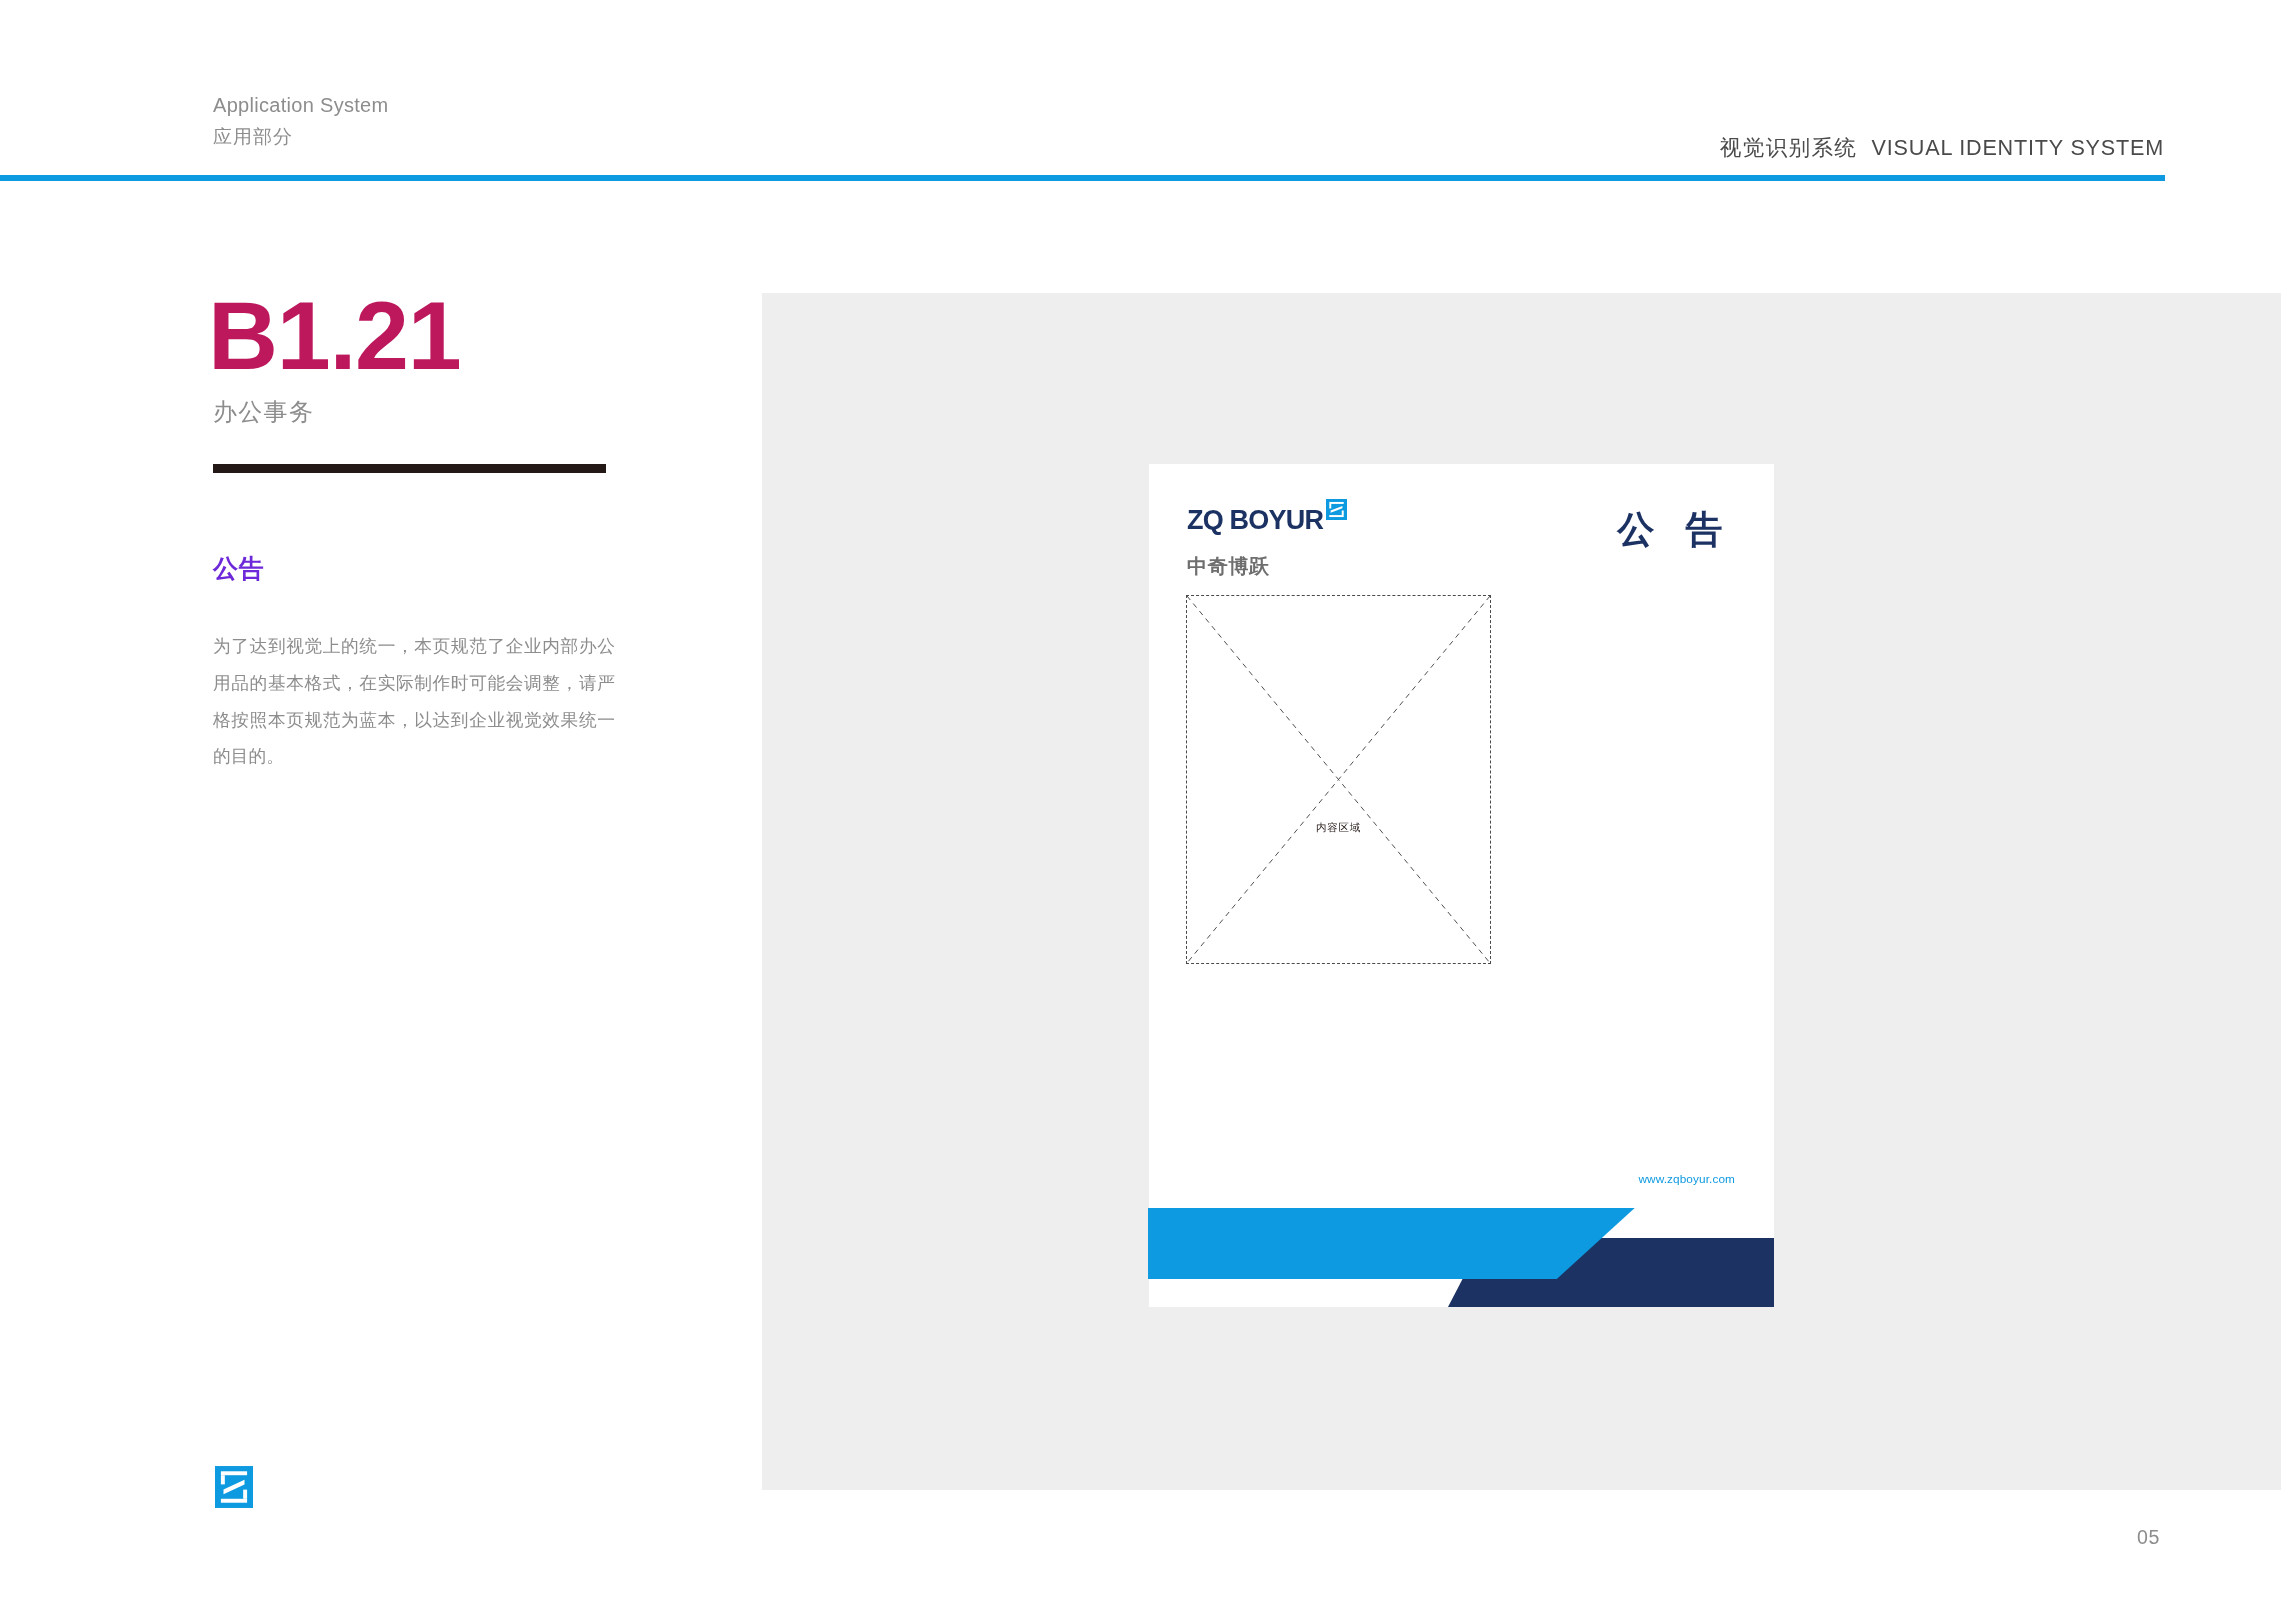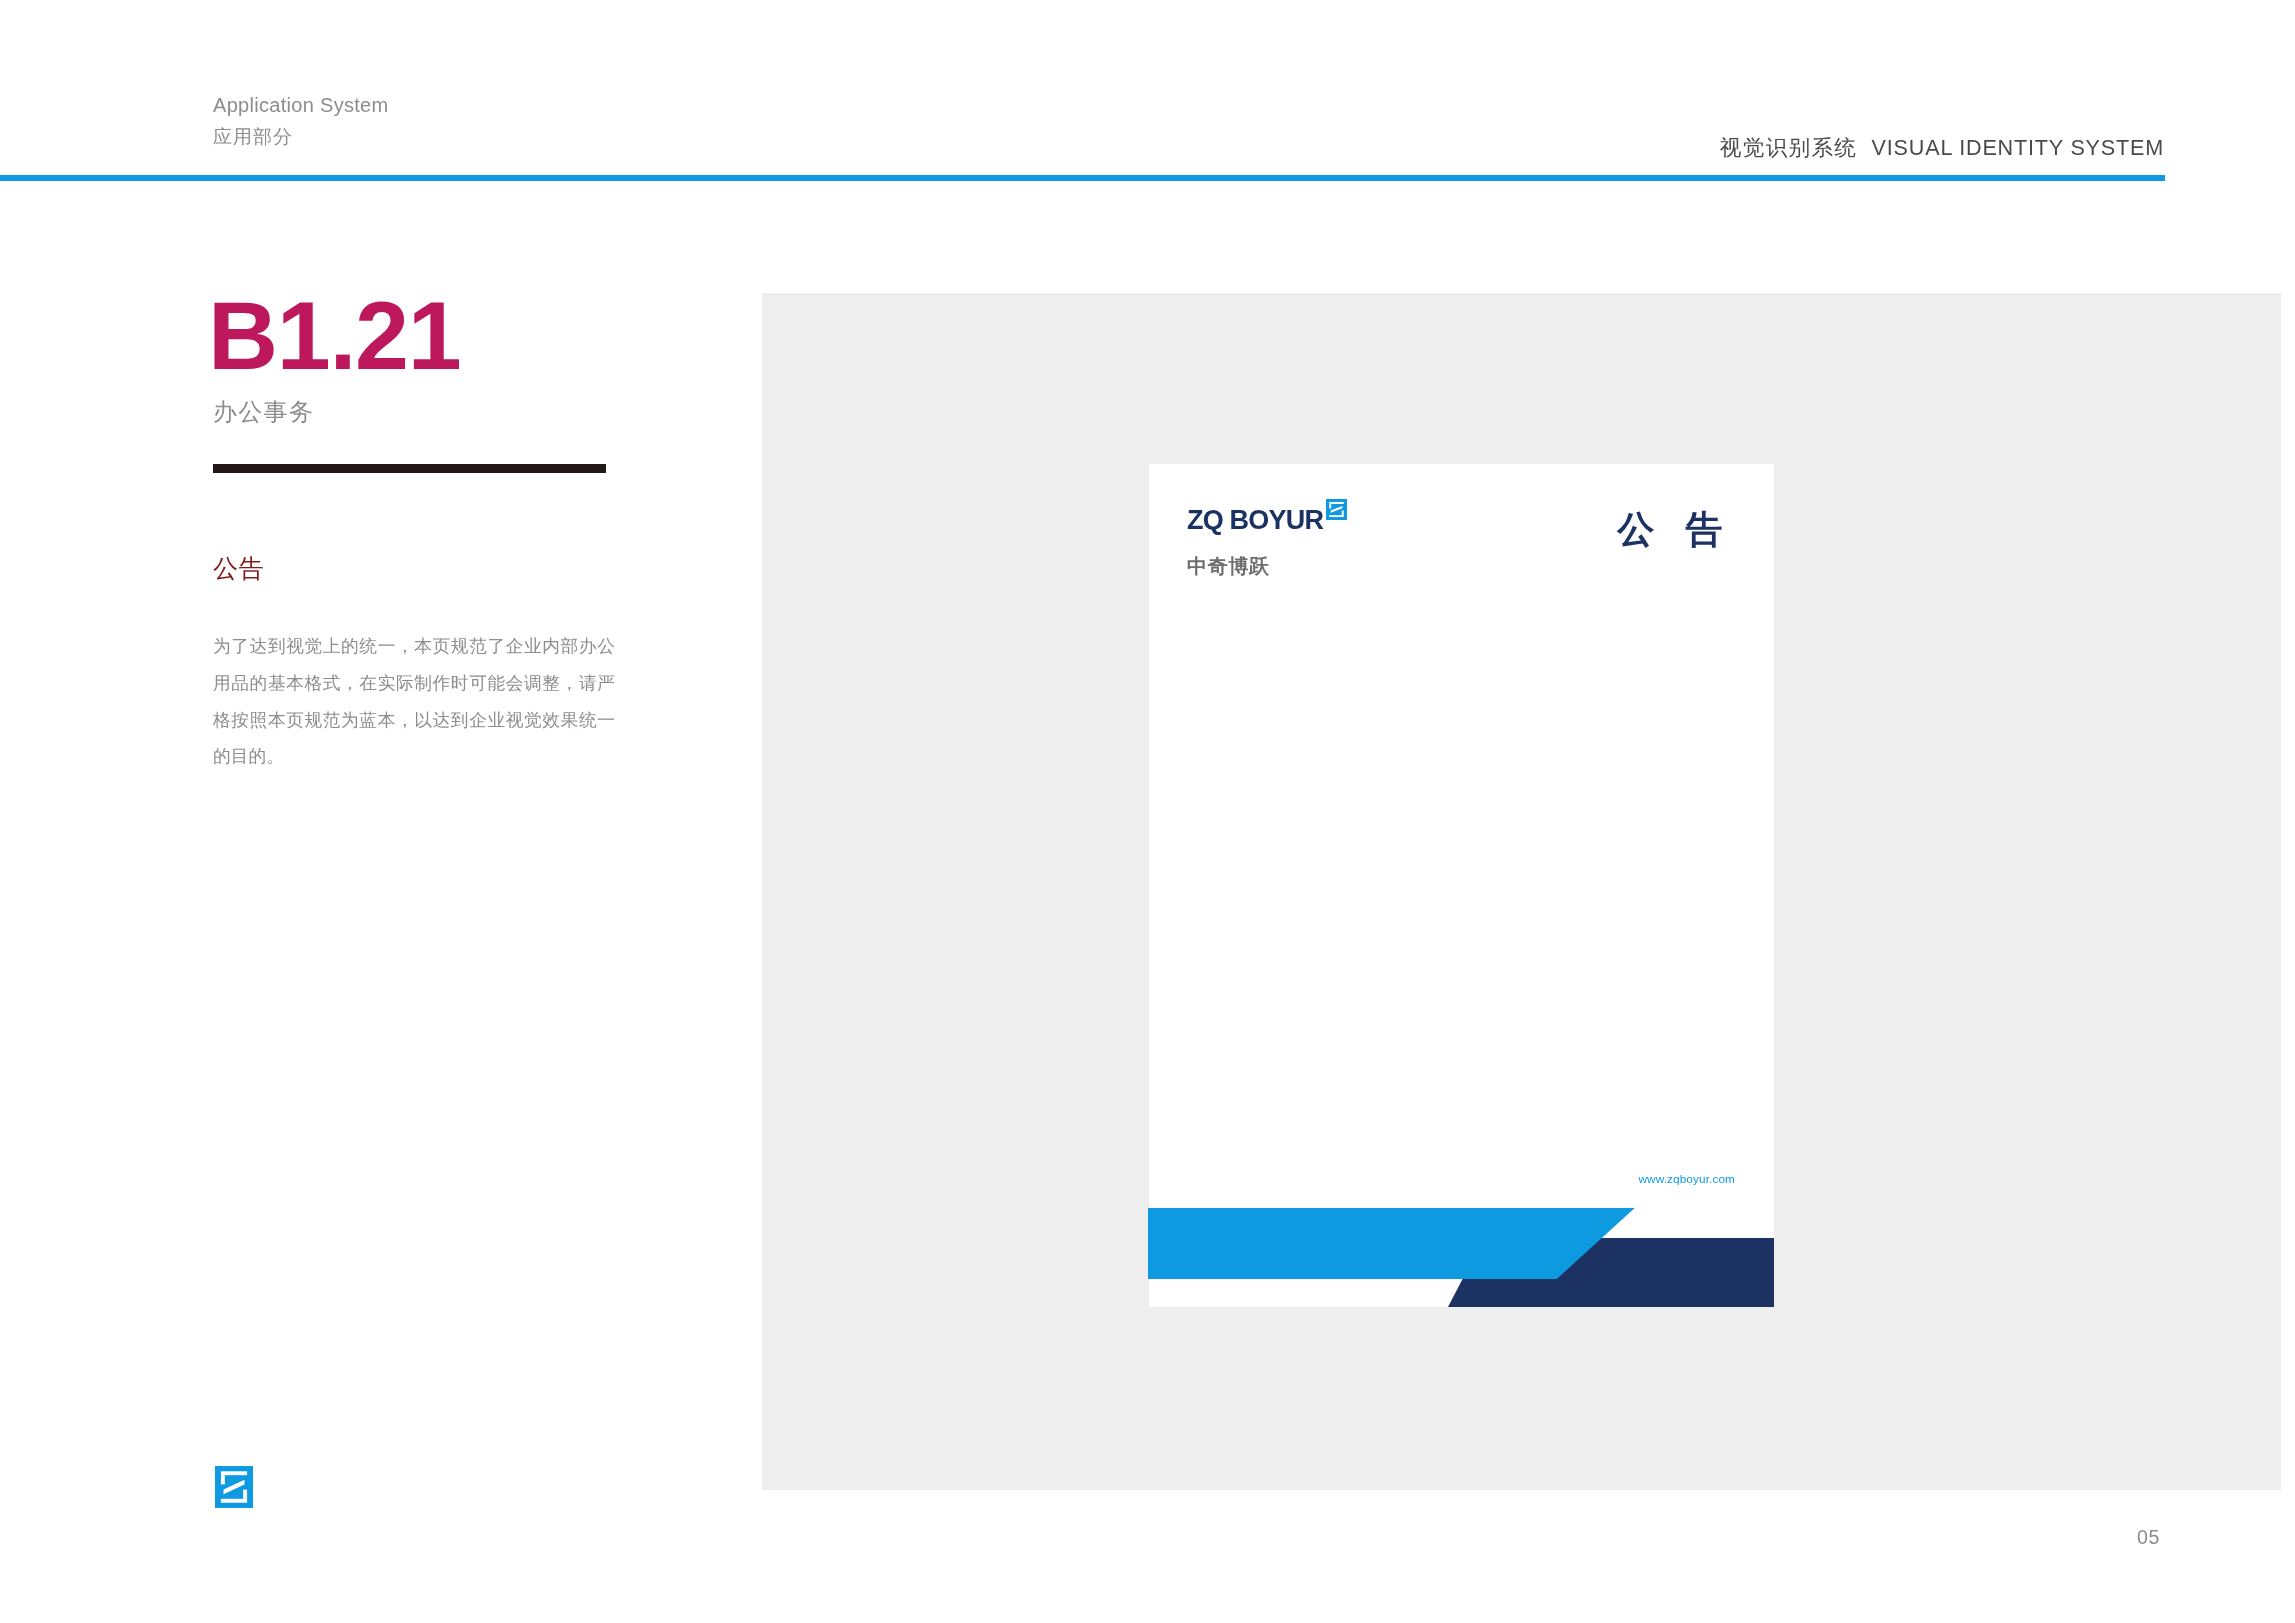--- a/index.html
+++ b/index.html
@@ -81,22 +81,22 @@
     top: 464px;
     width: 393px;
     height: 8.5px;
     background: #231815;
   }
   #section-heading {
     position: absolute;
     left: 213px;
     top: 552px;
     font-size: 25px;
-    font-weight: normal;
-    color: #7f1d1d;
+    font-weight: bold;
+    color: #6d28d9;
     letter-spacing: 0.7px;
   }
   #section-body {
     position: absolute;
     left: 213px;
     top: 628px;
     width: 402px;
     font-size: 17.7px;
     color: #8d8d8d;
     line-height: 2.08;
@@ -278,20 +278,27 @@
             <rect x="24" y="17.5" width="3" height="7" fill="#ffffff"></rect>
             <polygon points="7,17.5 25,10.5 25,14 7,21" fill="#ffffff"></polygon>
           </svg>
         </span>
       </div>
       <div id="poster-logo-cn">中奇博跃</div>
     </div>
 
     <div id="poster-doc-title">公 告</div>
 
+    <div id="content-area-box">
+      <svg viewBox="0 0 466 564" preserveAspectRatio="none" aria-hidden="true">
+        <line x1="0" y1="0" x2="466" y2="564" stroke="#4a4a4a" stroke-width="1.5" stroke-dasharray="8 7"></line>
+        <line x1="466" y1="0" x2="0" y2="564" stroke="#4a4a4a" stroke-width="1.5" stroke-dasharray="8 7"></line>
+      </svg>
+      <div id="content-area-label">内容区域</div>
+    </div>
 
     <div id="poster-website">www.zqboyur.com</div>
 
     <div id="band-navy"></div>
     <div id="band-cyan"></div>
 
   </div>
 </div>
 
 <div id="footer-logo-mark">

